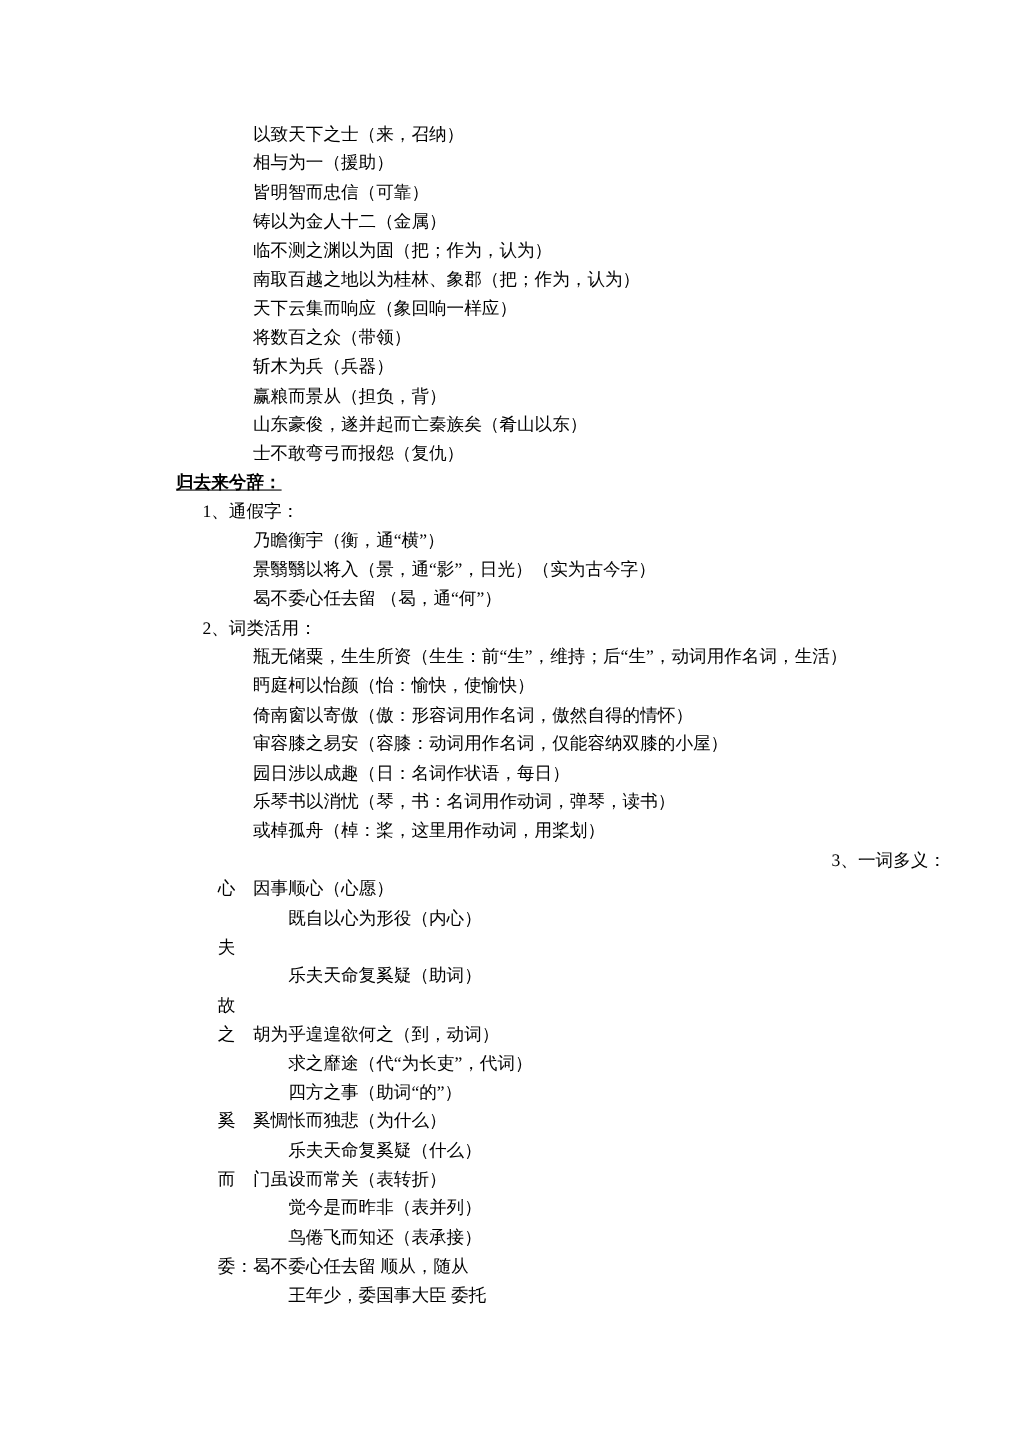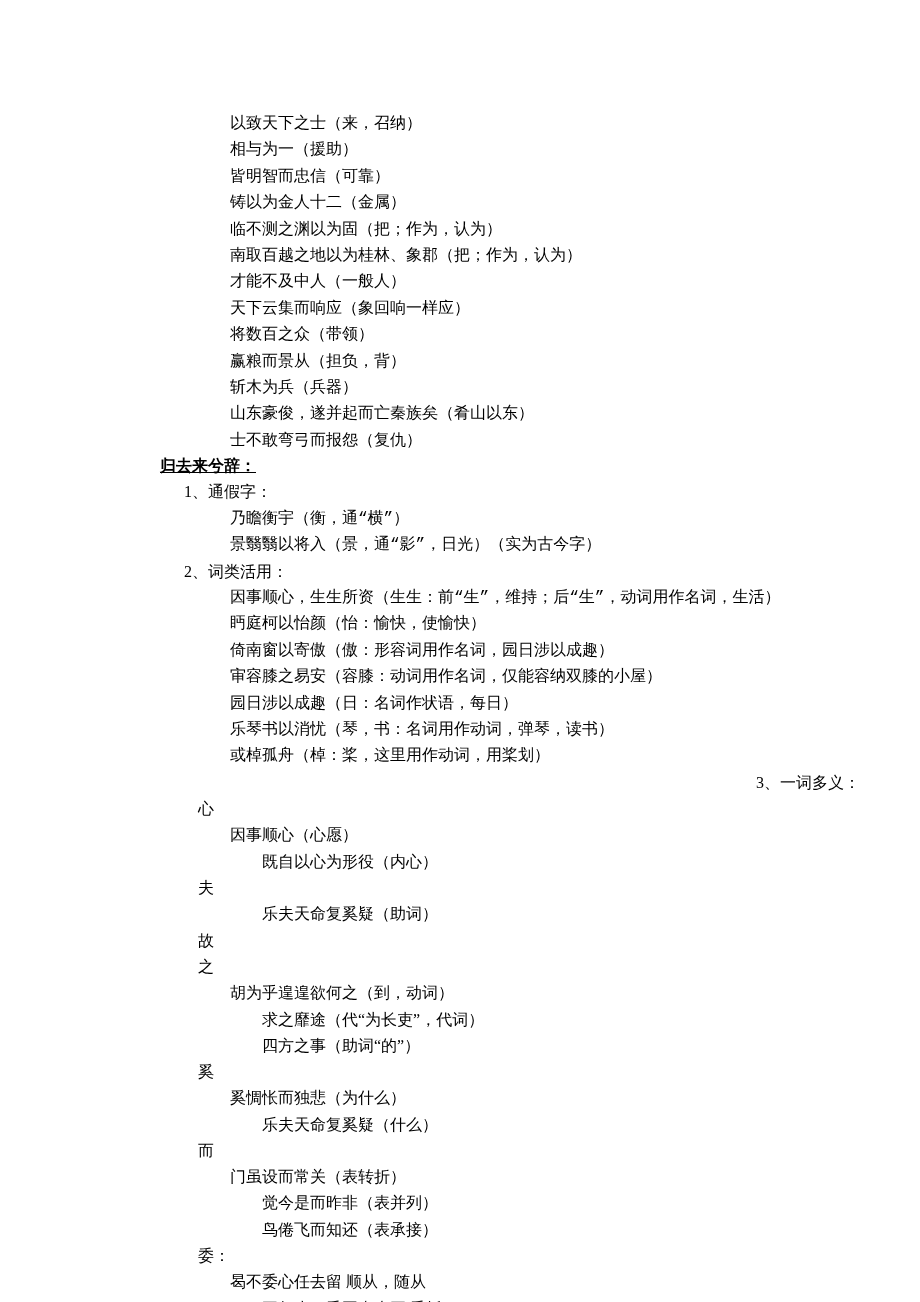--- a/index.html
+++ b/index.html
@@ -31,76 +31,74 @@
   .num-level-1 {
     
     padding-left: 124px;
     white-space: nowrap;
     font-family: Liberation Serif, serif;
   }
   .content-level-1 {
     
     padding-left: 170px;
     white-space: nowrap;
-    font-family: Liberation Mono, monospace;
   }
   .poly-line {
     
     display: flex;
     white-space: nowrap;
   }
   .poly-key-col {
     width: 170px;
     flex: 0 0 170px;
     text-align: left;
     padding-left: 138px;
     box-sizing: border-box;
   }
   .poly-text-col {
     flex: 1;
-    margin-top: 26px;
   }
   .poly-sub {
     padding-left: 202px;
     white-space: nowrap;
   }
 </style>
 </head>
 <body>
 
 <div class="page">
   <div>
     <div class="block-indent">以致天下之士（来，召纳）</div>
     <div class="block-indent">相与为一（援助）</div>
     <div class="block-indent">皆明智而忠信（可靠）</div>
     <div class="block-indent">铸以为金人十二（金属）</div>
     <div class="block-indent">临不测之渊以为固（把；作为，认为）</div>
     <div class="block-indent">南取百越之地以为桂林、象郡（把；作为，认为）</div>
-    <div class="block-indent">才能不及中人（一般人）</div>
     <div class="block-indent">天下云集而响应（象回响一样应）</div>
     <div class="block-indent">将数百之众（带领）</div>
+    <div class="block-indent">斩木为兵（兵器）</div>
     <div class="block-indent">赢粮而景从（担负，背）</div>
-    <div class="block-indent">斩木为兵（兵器）</div>
     <div class="block-indent">山东豪俊，遂并起而亡秦族矣（肴山以东）</div>
     <div class="block-indent">士不敢弯弓而报怨（复仇）</div>
   </div>
 
   <div class="section-title">归去来兮辞：</div>
 
   <div>
     <div class="num-level-1">1、通假字：</div>
     <div class="content-level-1">乃瞻衡宇（衡，通“横”）</div>
     <div class="content-level-1">景翳翳以将入（景，通“影”，日光）（实为古今字）</div>
+    <div class="content-level-1">曷不委心任去留 （曷，通“何”）</div>
   </div>
 
   <div>
     <div class="num-level-1">2、词类活用：</div>
-    <div class="content-level-1">因事顺心，生生所资（生生：前“生”，维持；后“生”，动词用作名词，生活）</div>
+    <div class="content-level-1">瓶无储粟，生生所资（生生：前“生”，维持；后“生”，动词用作名词，生活）</div>
     <div class="content-level-1">眄庭柯以怡颜（怡：愉快，使愉快）</div>
-    <div class="content-level-1">倚南窗以寄傲（傲：形容词用作名词，园日涉以成趣）</div>
+    <div class="content-level-1">倚南窗以寄傲（傲：形容词用作名词，傲然自得的情怀）</div>
     <div class="content-level-1">审容膝之易安（容膝：动词用作名词，仅能容纳双膝的小屋）</div>
     <div class="content-level-1">园日涉以成趣（日：名词作状语，每日）</div>
     <div class="content-level-1">乐琴书以消忧（琴，书：名词用作动词，弹琴，读书）</div>
     <div class="content-level-1">或棹孤舟（棹：桨，这里用作动词，用桨划）</div>
   </div>
 
   <div>
     <div class="num-level-1" style="padding-left:115px;text-align:right;">3、一词多义：</div>
 
     <div class="poly-line">

